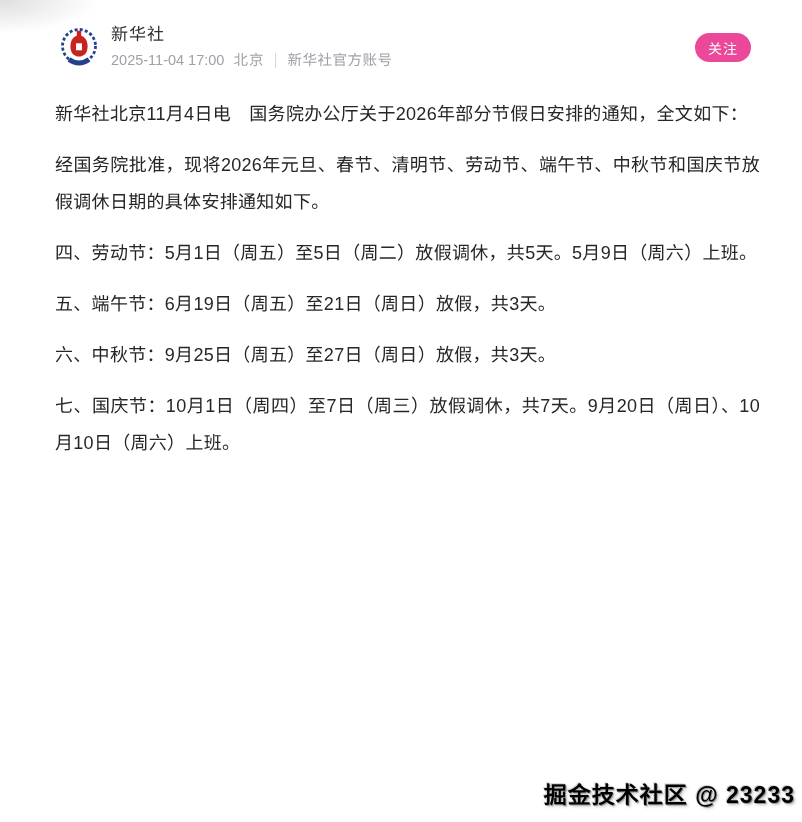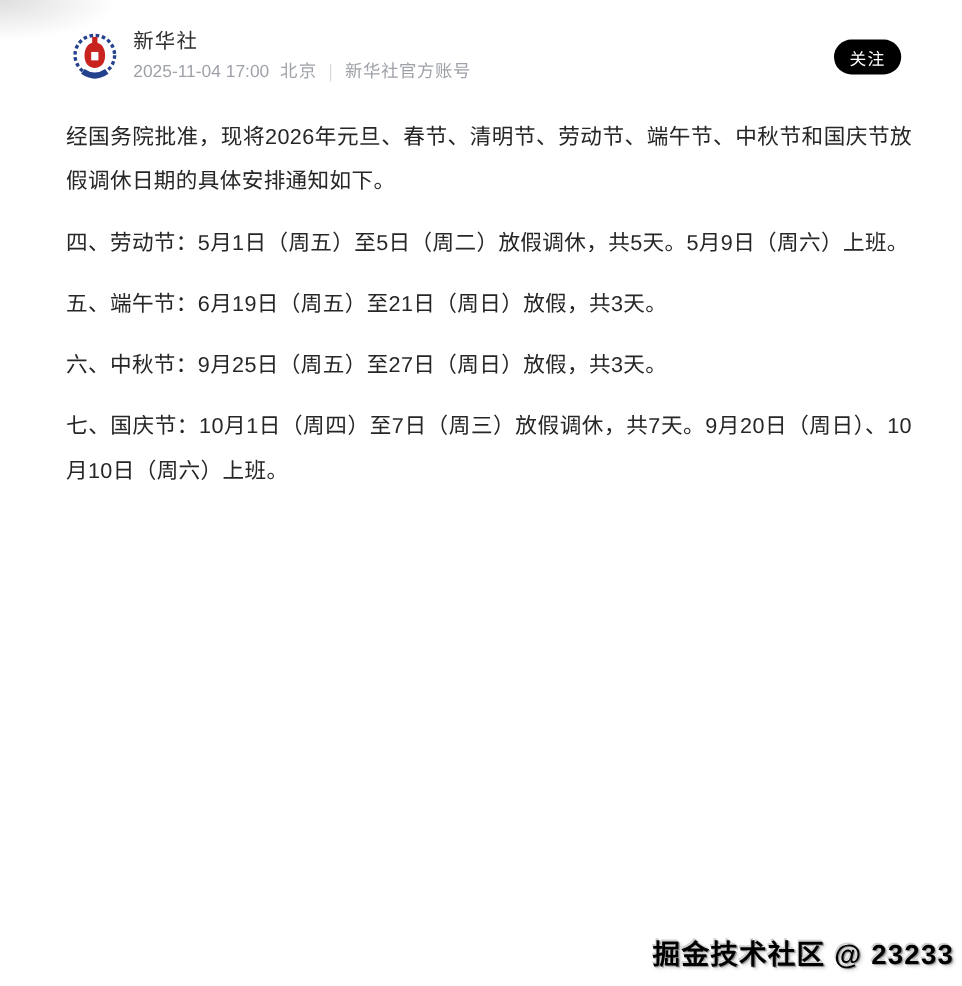--- a/index.html
+++ b/index.html
@@ -61,21 +61,21 @@
   .follow-btn {
     flex: none;
     margin-left: auto;
     margin-top: 9px;
     margin-right: 9px;
     min-width: 50px;
     height: 29px;
     padding: 0 13px;
     border: none;
     border-radius: 15px;
-    background: #000000;
+    background: #ec4899;
     color: #ffffff;
     font-size: 14px;
     letter-spacing: 1px;
     font-family: inherit;
     display: flex;
     align-items: center;
     justify-content: center;
     cursor: pointer;
   }
   
@@ -125,20 +125,21 @@
       <span class="time">2025-11-04 17:00</span>
       <span class="location">北京</span>
       <span class="meta-divider"></span>
       <span class="account">新华社官方账号</span>
     </div>
   </div>
   <button class="follow-btn">关注</button>
 </header>
 
 <article class="post-body">
+  <p>新华社北京11月4日电　国务院办公厅关于2026年部分节假日安排的通知，全文如下：</p>
   <p>经国务院批准，现将2026年元旦、春节、清明节、劳动节、端午节、中秋节和国庆节放假调休日期的具体安排通知如下。</p>
   <p>四、劳动节：5月1日（周五）至5日（周二）放假调休，共5天。5月9日（周六）上班。</p>
   <p>五、端午节：6月19日（周五）至21日（周日）放假，共3天。</p>
   <p>六、中秋节：9月25日（周五）至27日（周日）放假，共3天。</p>
   <p>七、国庆节：10月1日（周四）至7日（周三）放假调休，共7天。9月20日（周日）、10月10日（周六）上班。</p>
 </article>
 
 <div class="watermark">掘金技术社区 @ 23233</div>
 
 </body></html>

